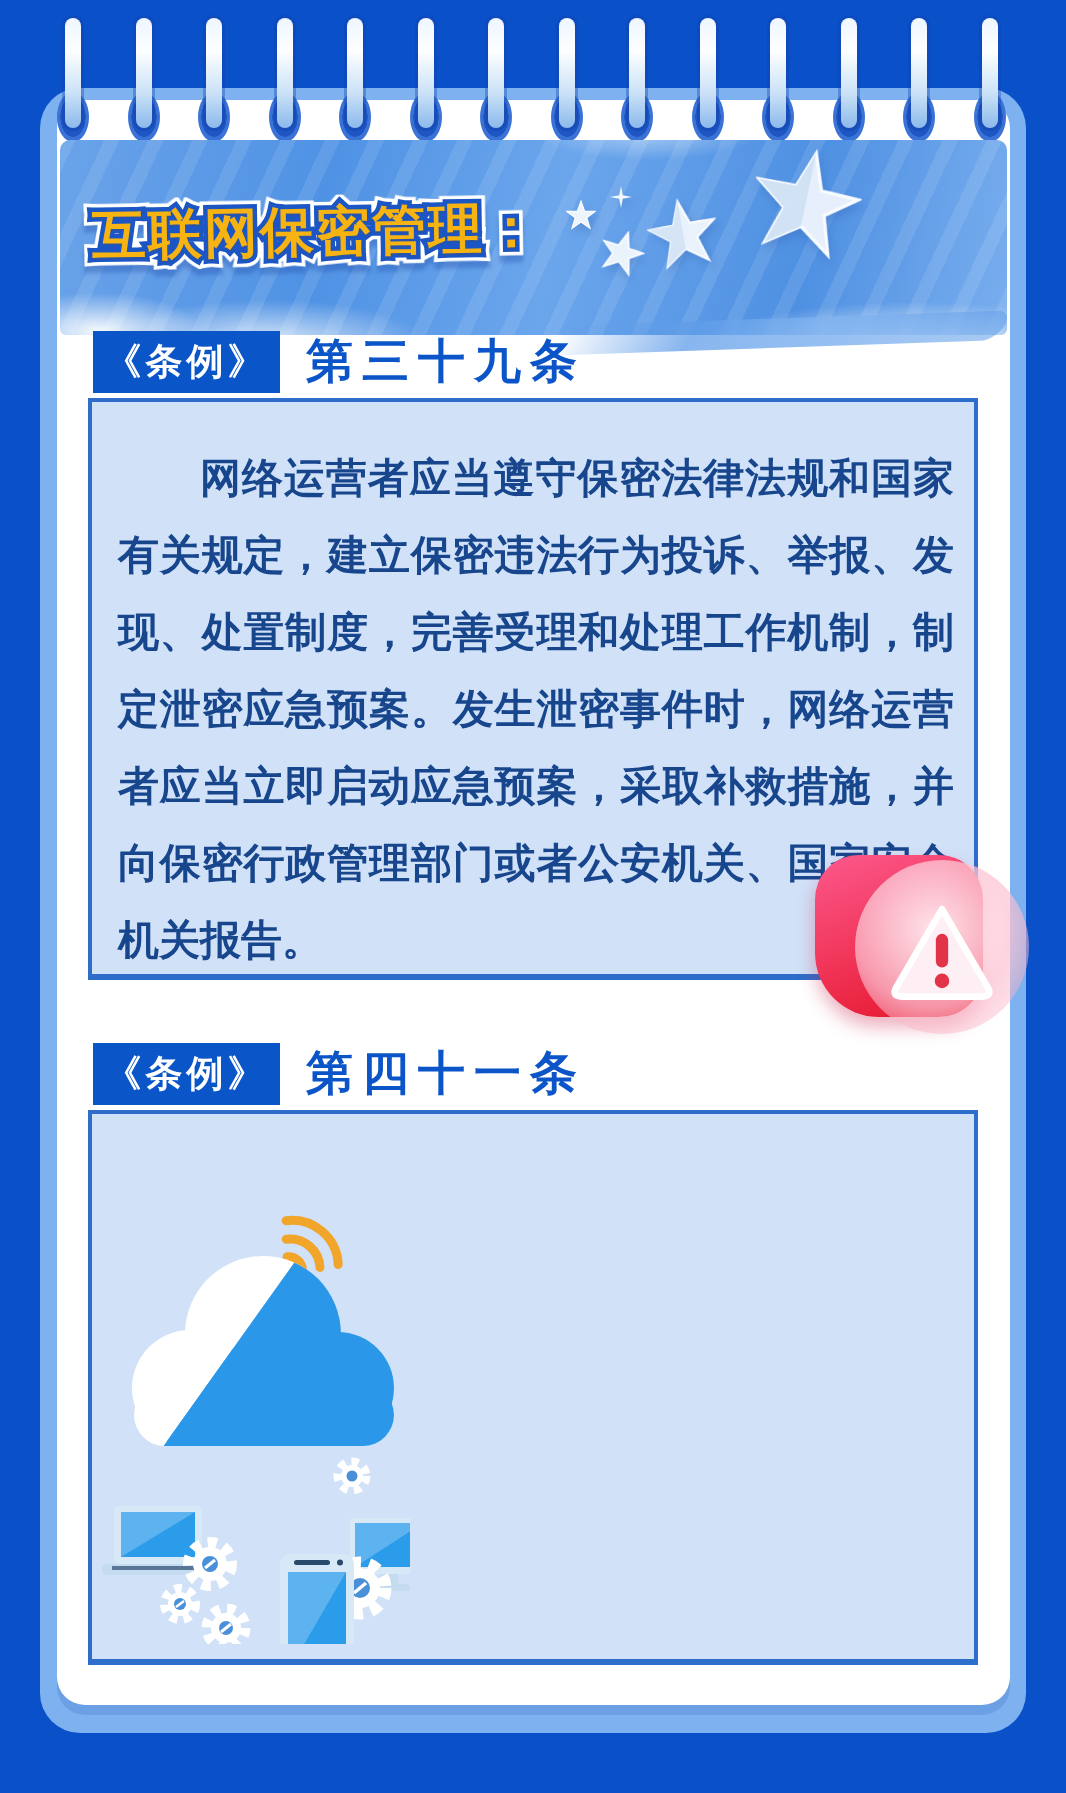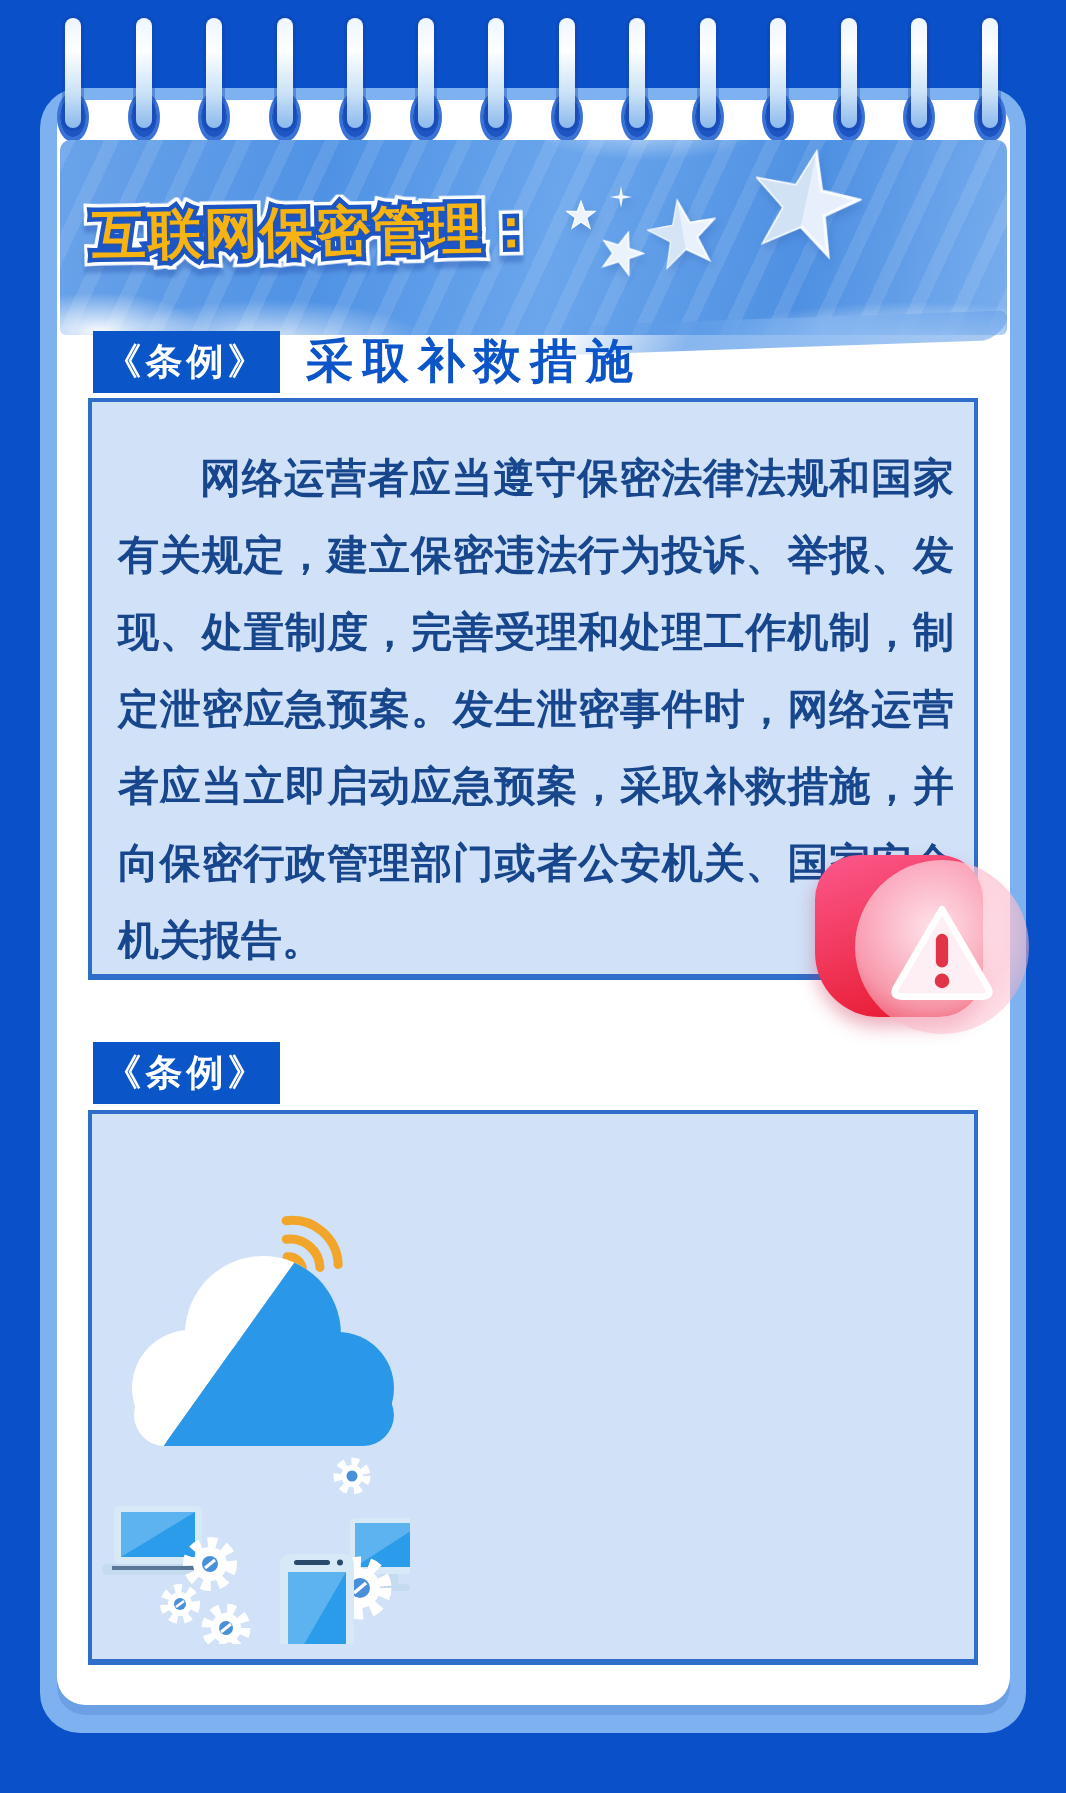--- a/index.html
+++ b/index.html
@@ -209,41 +209,42 @@
   </div>
 
   <div class="title-wrap">
     <span class="title-layer title-white">互联网保密管理：</span>
     <span class="title-layer title-blue">互联网保密管理：</span>
     <span class="title-layer title-fill">互联网保密管理：</span>
   </div>
 
   <div class="sec-head" style="top:330px">
     <div class="badge">《条例》</div>
-    <div class="sec-title">采取补救措施</div>
+    <div class="sec-title">第三十九条</div>
   </div>
 
   <div class="cbox box1">
     <div class="body-text body-text1">网络运营者应当遵守保密法律法规和国家有关规定，建立保密违法行为投诉、举报、发现、处置制度，完善受理和处理工作机制，制定泄密应急预案。发生泄密事件时，网络运营者应当立即启动应急预案，采取补救措施，并向保密行政管理部门或者公安机关、国家安全机关报告。</div>
   </div>
 
   <div>
     <div class="warn-square"></div>
     <div class="warn-circle"></div>
     <div class="warn-tri">
       <svg viewBox="0 0 100 100">
         <path d="M50 10 L91 80 Q95 88 86 88 L14 88 Q5 88 9 80 Z" fill="#fdeff3" stroke="#ffffff" stroke-width="6" stroke-linejoin="round"></path>
         <rect x="44.5" y="32" width="11" height="30" rx="5.5" fill="#e23448"></rect>
         <circle cx="50" cy="74" r="6.5" fill="#e23448"></circle>
       </svg>
     </div>
   </div>
 
   <div class="sec-head" style="top:1042px">
     <div class="badge">《条例》</div>
+    <div class="sec-title">第四十一条</div>
   </div>
 
   <div class="cbox box2">
     <div class="illus">
       <svg viewBox="0 0 312 468">
         <defs>
           <clipPath id="halfclip">
               <polygon points="258,0 312,0 312,468 0,468 0,362"></polygon>
             </clipPath>
         </defs>

